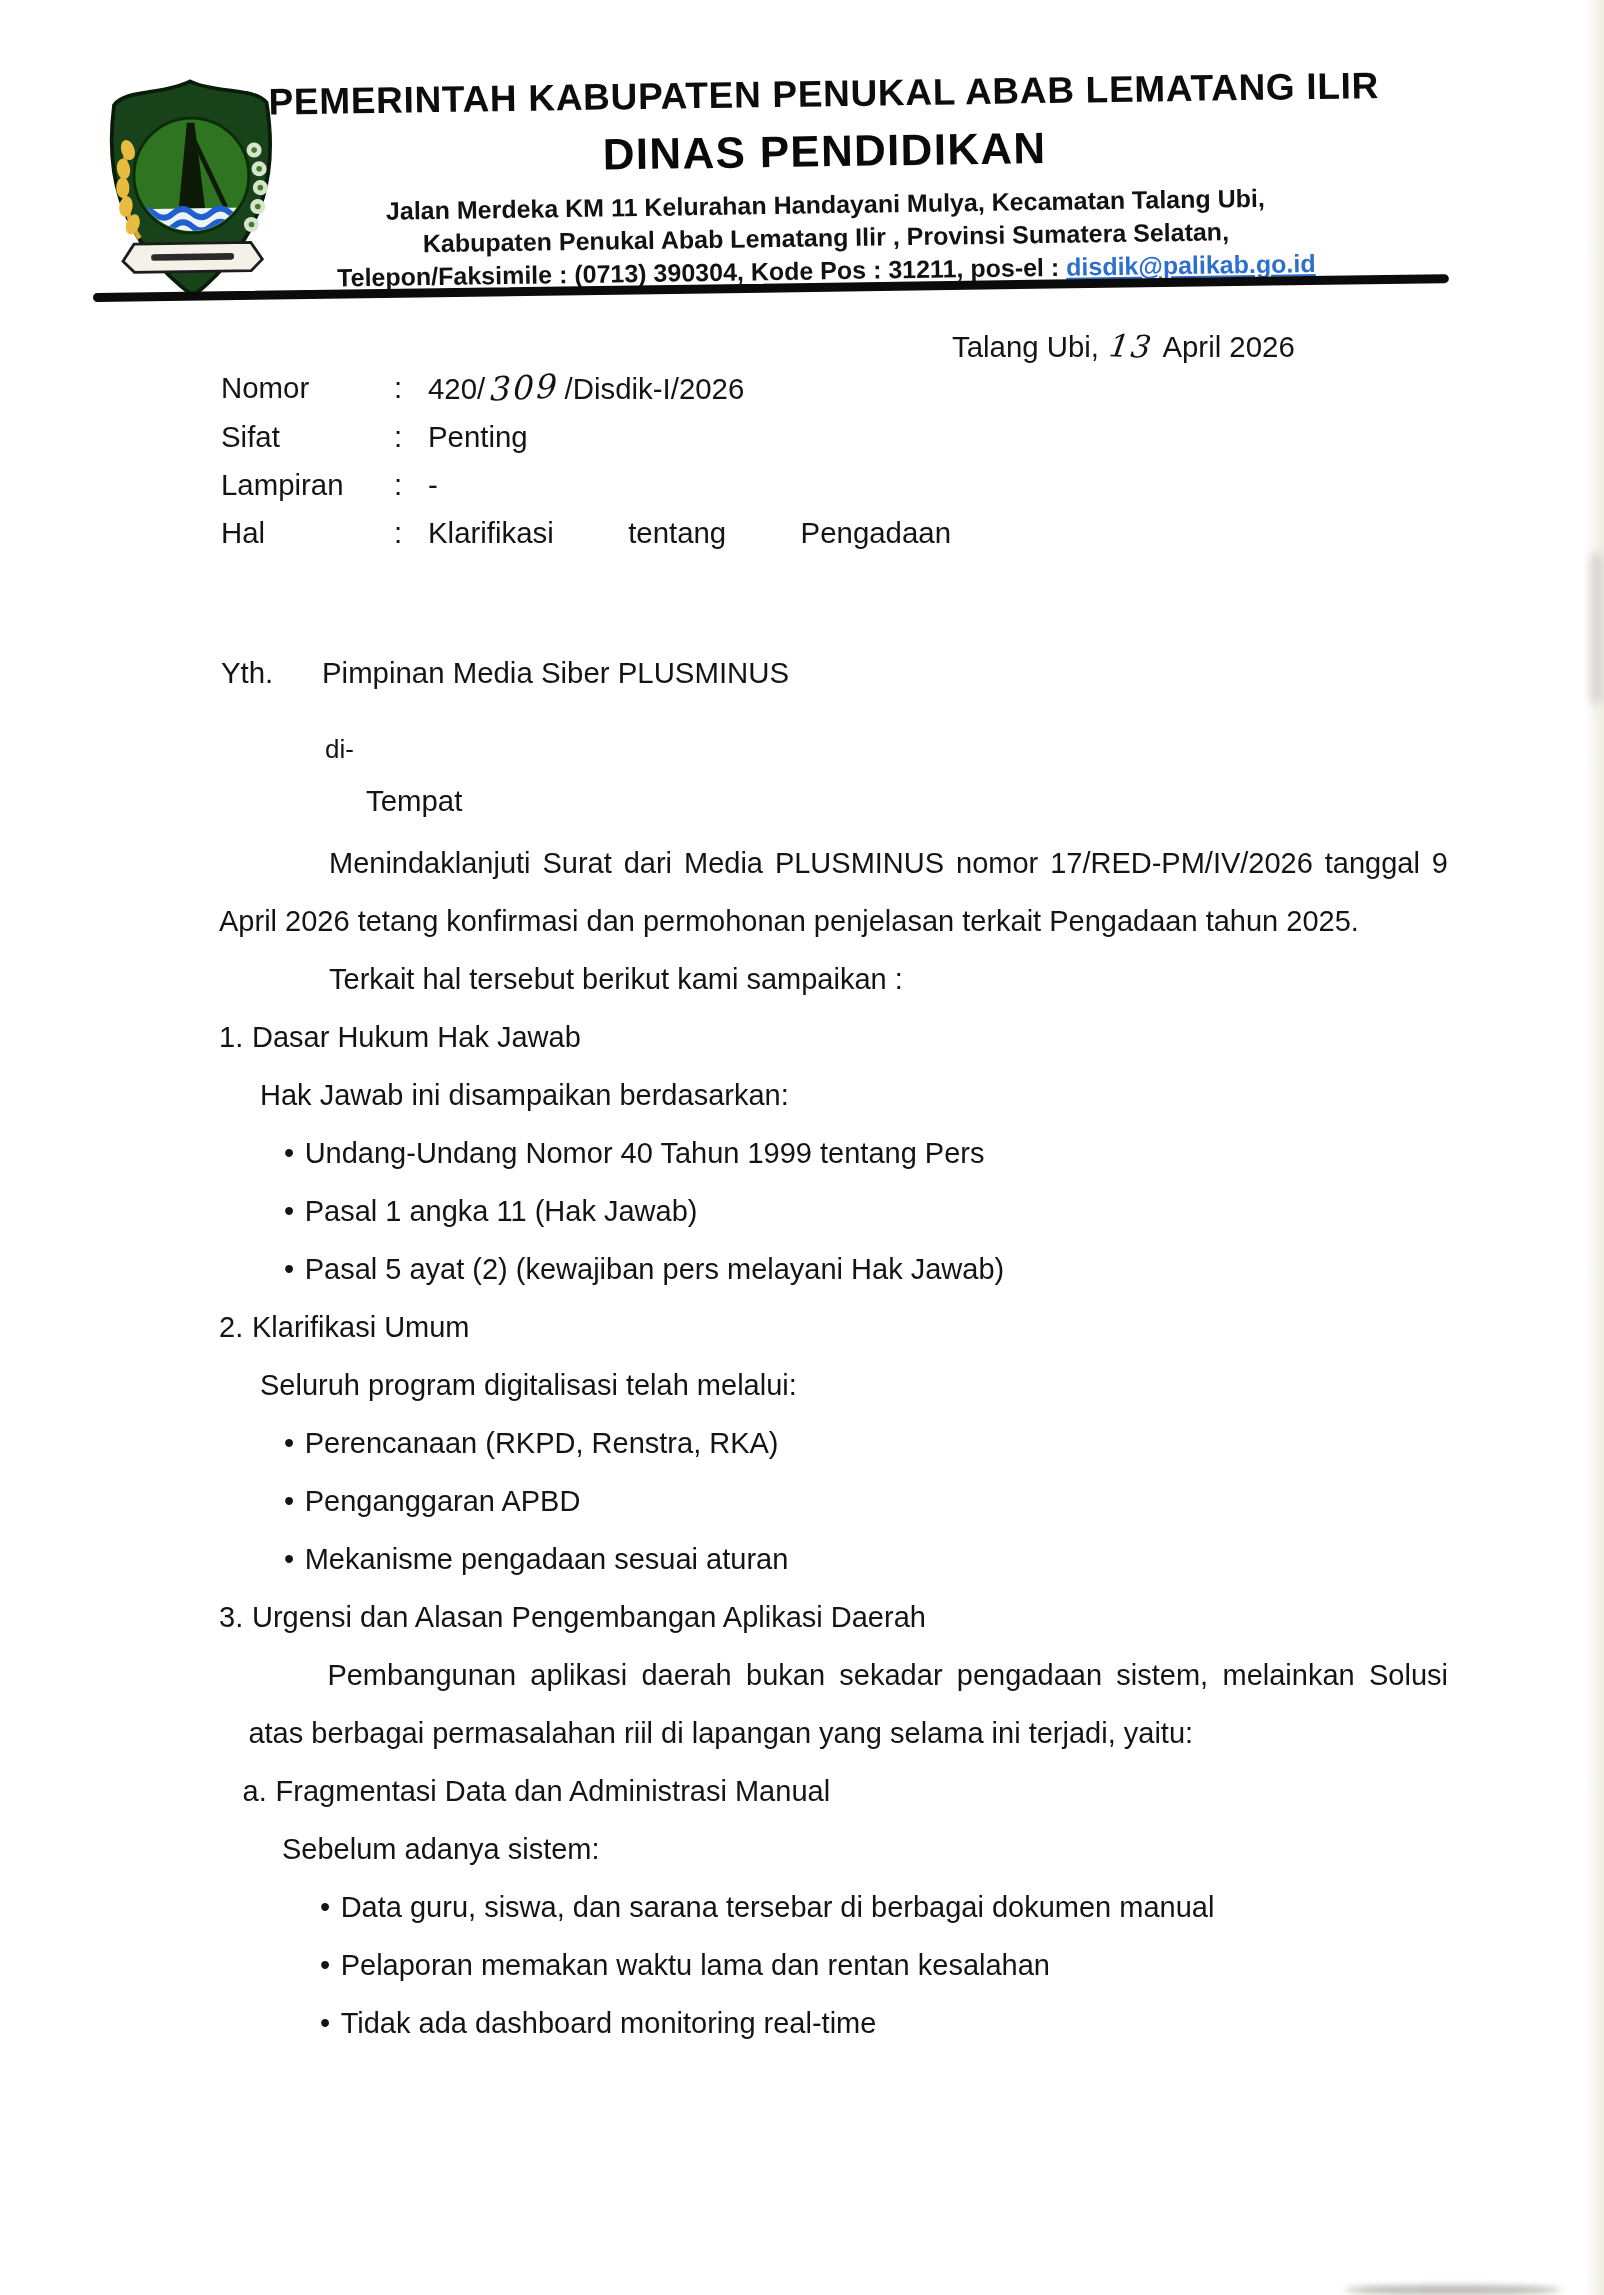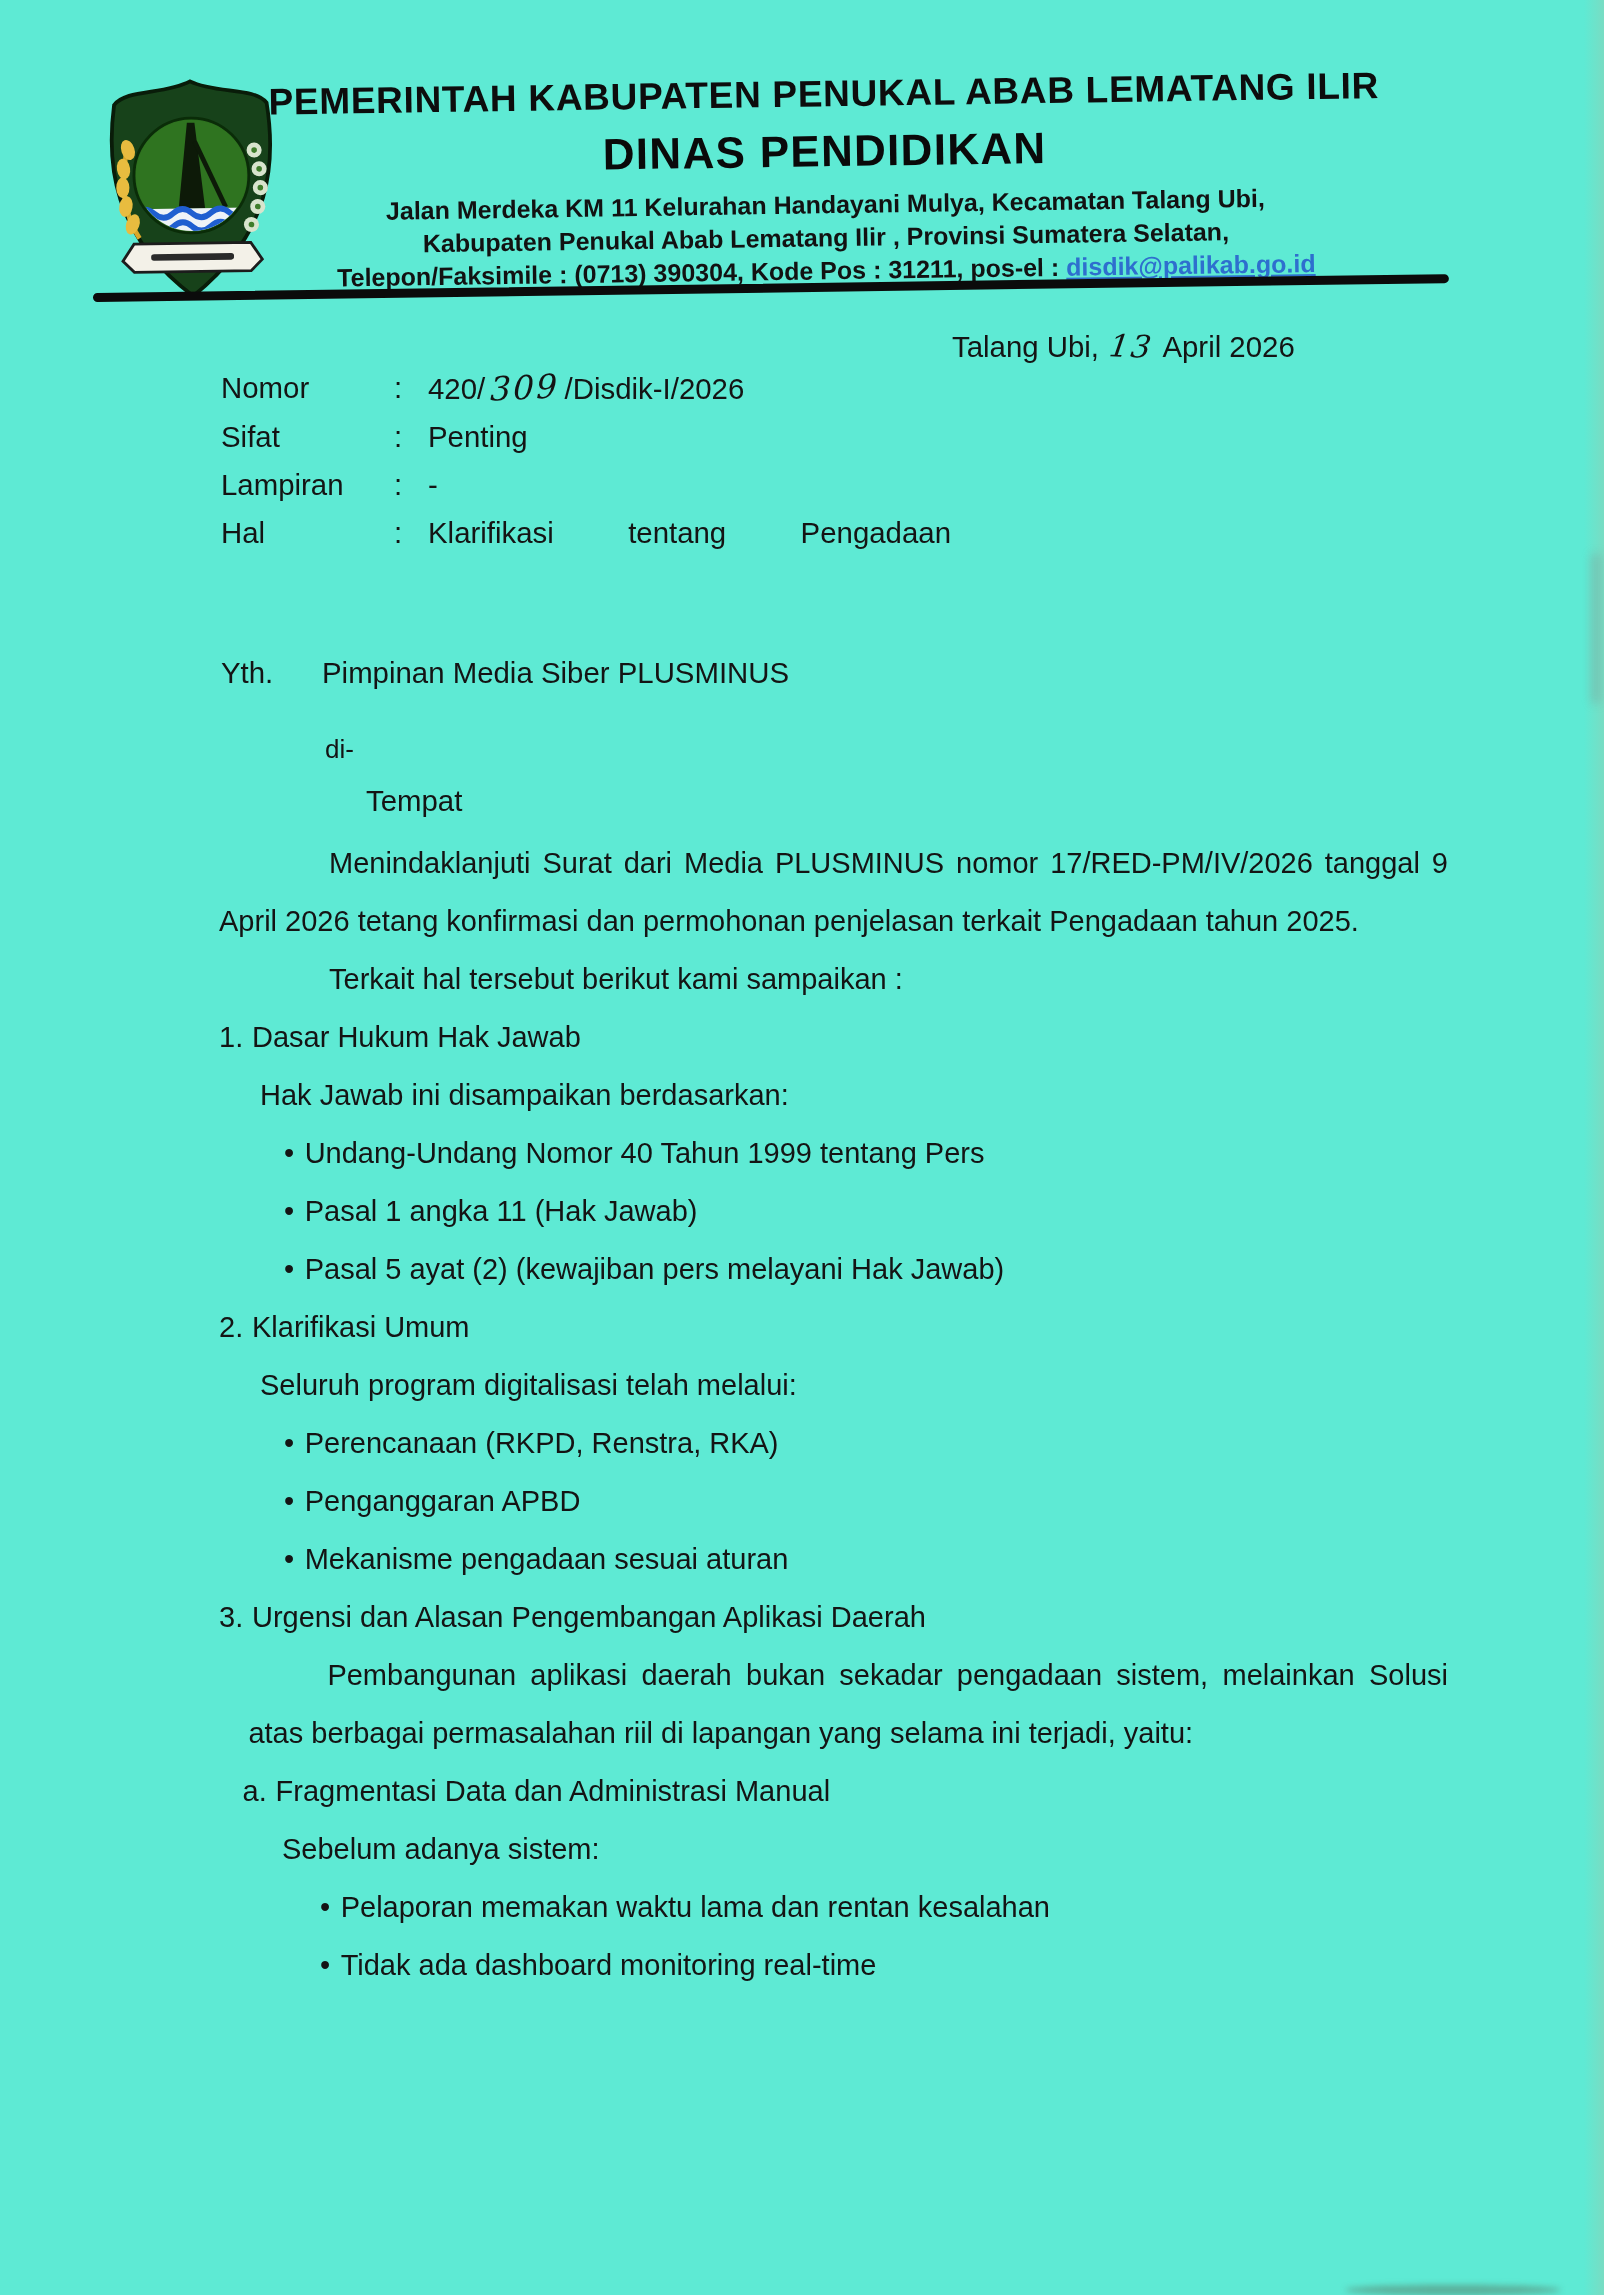--- a/index.html
+++ b/index.html
@@ -1,19 +1,19 @@
 <!DOCTYPE html>
 <html style="font-size:10.5px"><head>
 <meta charset="utf-8">
 <style>
   html,body { margin:0; padding:0; background:#888; }
   .sheet {
     position:relative;
     width:1604px; height:2295px;
-    background:#5eead4;
+    background:#ffffff;
     font-family:"Liberation Sans", sans-serif;
     color:#141414;
     overflow:hidden;
   }
   
   .edge-right {
     position:absolute; right:0; top:0; width:19.6px; height:100%;
     background:linear-gradient(to left, rgba(190,185,150,0.28), rgba(190,185,150,0));
   }
   .smudge-right {
@@ -190,20 +190,21 @@
     <div class="li-1"><span class="dot">•</span><span>Mekanisme pengadaan sesuai aturan</span></div>
 
     <div class="sec-head">
       <span class="sec-num">3.</span><span>Urgensi dan Alasan Pengembangan Aplikasi Daerah</span>
     </div>
     <div class="sec3-para">Pembangunan aplikasi daerah bukan sekadar pengadaan sistem, melainkan Solusi atas berbagai permasalahan riil di lapangan yang selama ini terjadi, yaitu:</div>
     <div class="sub-head">
       <span class="sec-num">a.</span><span>Fragmentasi Data dan Administrasi Manual</span>
     </div>
     <div class="sub-intro">Sebelum adanya sistem:</div>
+    <div class="li-2"><span class="dot">•</span><span>Data guru, siswa, dan sarana tersebar di berbagai dokumen manual</span></div>
     <div class="li-2"><span class="dot">•</span><span>Pelaporan memakan waktu lama dan rentan kesalahan</span></div>
     <div class="li-2"><span class="dot">•</span><span>Tidak ada dashboard monitoring real-time</span></div>
   </div>
 
   <div class="edge-right"></div>
   <div class="smudge-right"></div>
   <div class="smudge-bottom"></div>
 </div>
 
 

